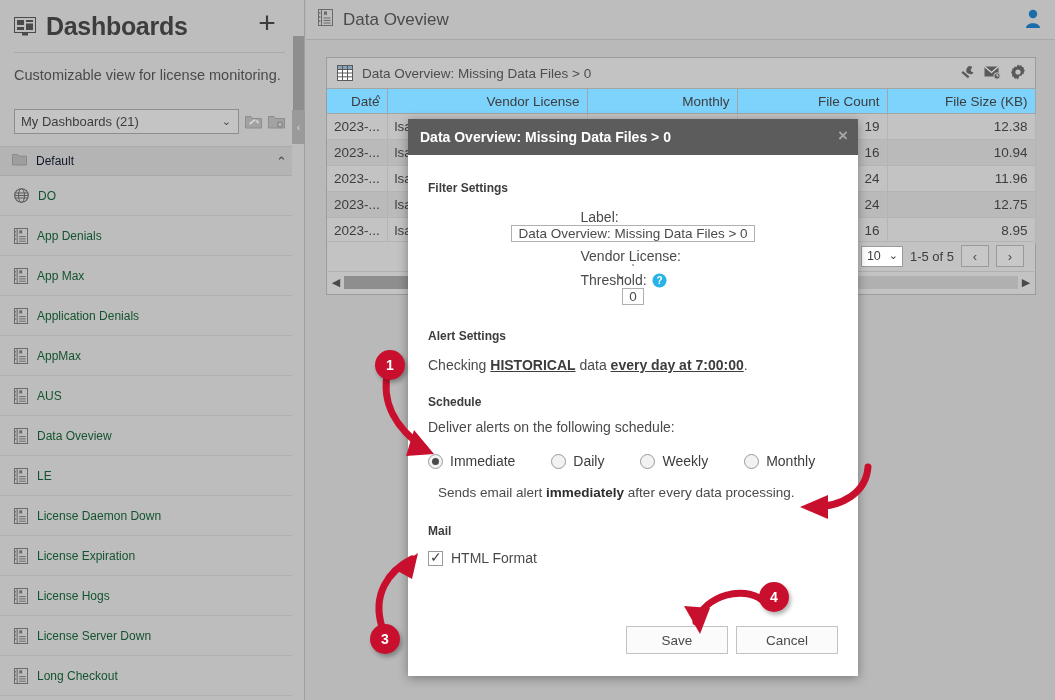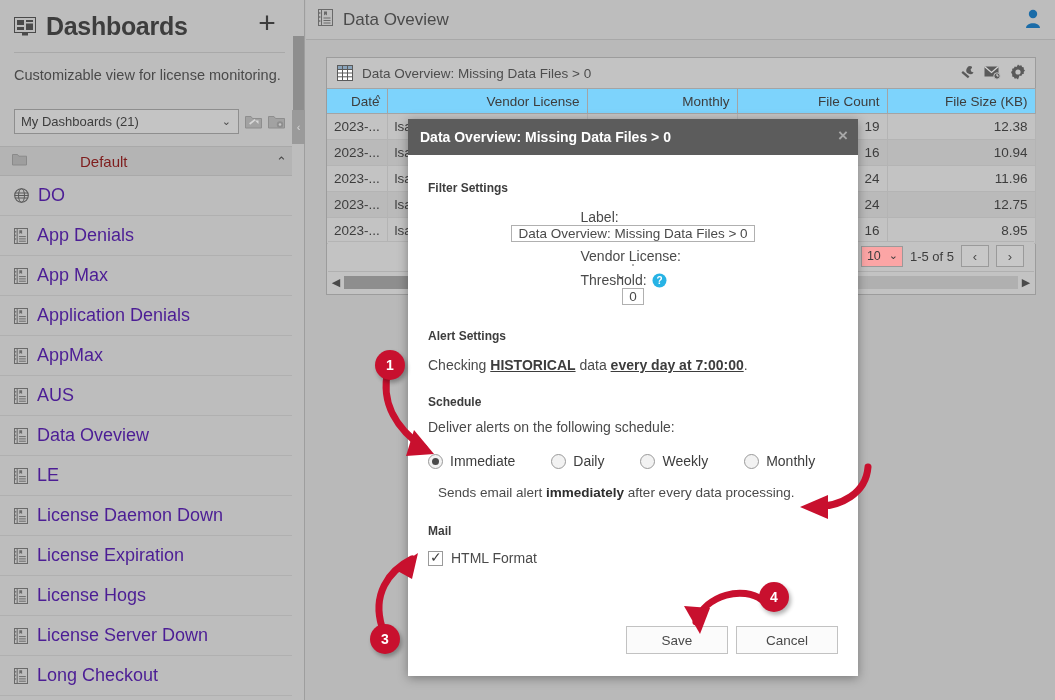--- a/index.html
+++ b/index.html
@@ -82,37 +82,37 @@
     height: 30px;
     background: #b4b4b4;
     border-top: 1px solid #a9a9a9;
     border-bottom: 1px solid #a9a9a9;
     display: flex; align-items: center;
     padding: 0 12px;
     gap: 9px;
     position: relative;
     cursor: pointer;
   }
-  .sb-group .glabel { font-size: 15px; color: #7f1d1d; margin-left: 44px; }
+  .sb-group .glabel { font-size: 12px; color: #0f172a; }
   .sb-group .chev {
     position: absolute; right: 12px; top: 7px;
     font-size: 13px; color: #4a4a4a;
   }
 
   .sb-list { }
   .sb-item {
     height: 40px;
     display: flex; align-items: center;
     gap: 9px;
     padding: 0 14px;
     border-bottom: 1px solid #b0b0b0;
     cursor: pointer;
     background: #bdbdbd;
   }
-  .sb-item .ilabel { font-size: 18px; color: #4c1d95; }
+  .sb-item .ilabel { font-size: 12px; color: #14532d; }
   .rep-ico { width: 14px; height: 16px; display: block; flex: none; }
   .globe-ico { width: 15px; height: 15px; display: block; flex: none; }
 
   
   #sb-scroll {
     position: absolute; left: 292px; top: 0;
     width: 13px; height: 700px;
     background: #bdbdbd;
     border-right: 1px solid #9e9e9e;
   }
@@ -212,21 +212,21 @@
     height: 29px;
     background: #c3c3c3;
     border-top: 1px solid #b4b4b4;
     display: flex; align-items: center; justify-content: flex-end;
     gap: 7px;
     padding-right: 10px;
     font-size: 13px; color: #3d3d3d;
   }
   .pg-select {
     width: 42px; height: 21px;
-    background: #fca5a5; border: 1px solid #9a9a9a;
+    background: #ffffff; border: 1px solid #9a9a9a;
     display: flex; align-items: center; padding-left: 5px;
     position: relative; cursor: pointer; font-size: 12.5px;
   }
   .pg-select .caret { position: absolute; right: 4px; top: 2px; font-size: 11px; }
   .pg-btn {
     width: 28px; height: 22px;
     background: #c8c8c8; border: 1px solid #9a9a9a;
     display: flex; align-items: center; justify-content: center;
     cursor: pointer; font-size: 13px; color: #4a4a4a;
   }

